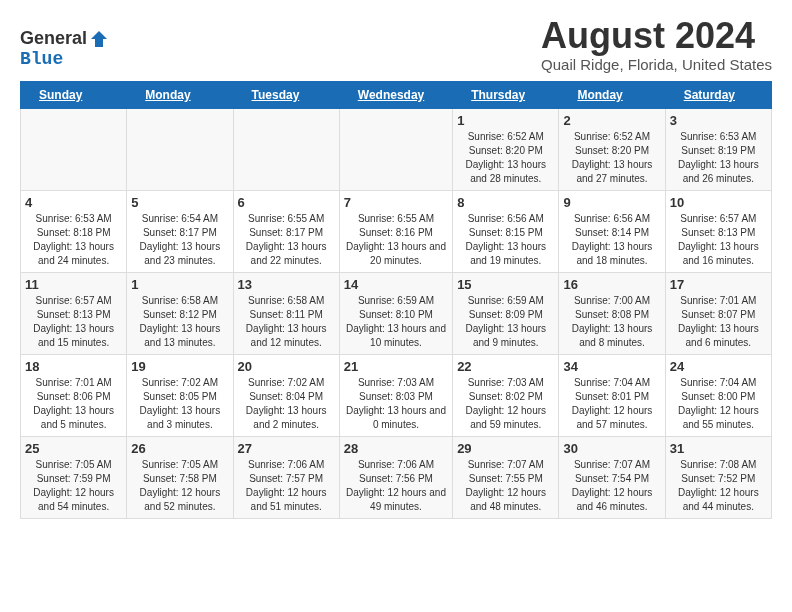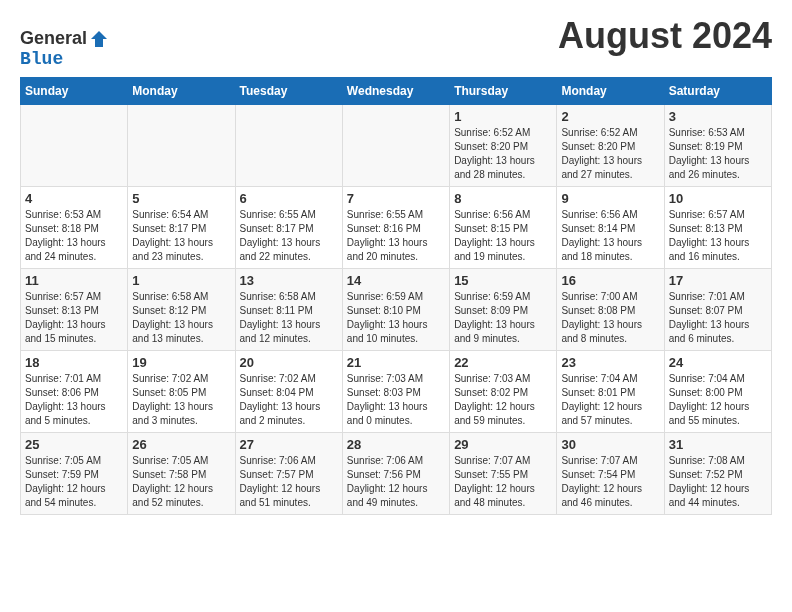--- a/index.html
+++ b/index.html
@@ -58,25 +58,26 @@
     table {
       width: 100%;
       border-collapse: collapse;
       font-size: 11px;
     }
     thead tr {
       background-color: #1a6db5;
       color: white;
     }
     thead th {
-      padding: 6px 4px;
+      padding: 6px 18px;
       text-align: left;
       font-weight: bold;
       font-size: 12px;
       border: 1px solid #1a6db5;
+      text-decoration: underline;
     }
     tbody tr {
       border-bottom: 1px solid #ccc;
     }
     tbody td {
       padding: 4px 4px;
       vertical-align: top;
       border: 1px solid #ddd;
       height: 80px;
       min-width: 95px;
@@ -85,20 +86,21 @@
       font-size: 13px;
       font-weight: bold;
       color: #333;
       display: block;
       margin-bottom: 2px;
     }
     .cell-info {
       font-size: 10px;
       color: #333;
       line-height: 1.4;
+      text-align: center;
     }
     .empty-cell {
       background: #fff;
     }
     tbody tr:nth-child(odd) td {
       background-color: #f8f8f8;
     }
     tbody tr:nth-child(even) td {
       background-color: #fff;
     }
@@ -111,20 +113,21 @@
     <div class="logo-text">
       <span class="logo-general">General</span>
       <svg class="logo-icon" viewBox="0 0 20 20" xmlns="http://www.w3.org/2000/svg">
         <polygon points="10,2 18,10 14,10 14,18 6,18 6,10 2,10" fill="#1a6db5"></polygon>
       </svg>
     </div>
     <span class="logo-blue">Blue</span>
   </div>
   <div class="title-area">
     <div class="main-title">August 2024</div>
+    <div class="subtitle">Quail Ridge, Florida, United States</div>
   </div>
 </div>
 
 <table>
   <thead>
     <tr>
       <th>Sunday</th>
       <th>Monday</th>
       <th>Tuesday</th>
       <th>Wednesday</th>
@@ -227,21 +230,21 @@
         </td>
         <td>
           <span class="cell-date">21</span>
           <div class="cell-info">Sunrise: 7:03 AM<br>Sunset: 8:03 PM<br>Daylight: 13 hours and 0 minutes.</div>
         </td>
         <td>
           <span class="cell-date">22</span>
           <div class="cell-info">Sunrise: 7:03 AM<br>Sunset: 8:02 PM<br>Daylight: 12 hours and 59 minutes.</div>
         </td>
         <td>
-          <span class="cell-date">23</span>
+          <span class="cell-date">34</span>
           <div class="cell-info">Sunrise: 7:04 AM<br>Sunset: 8:01 PM<br>Daylight: 12 hours and 57 minutes.</div>
         </td>
         <td>
           <span class="cell-date">24</span>
           <div class="cell-info">Sunrise: 7:04 AM<br>Sunset: 8:00 PM<br>Daylight: 12 hours and 55 minutes.</div>
         </td>
       </tr>
       <tr>
         <td>
           <span class="cell-date">25</span>

